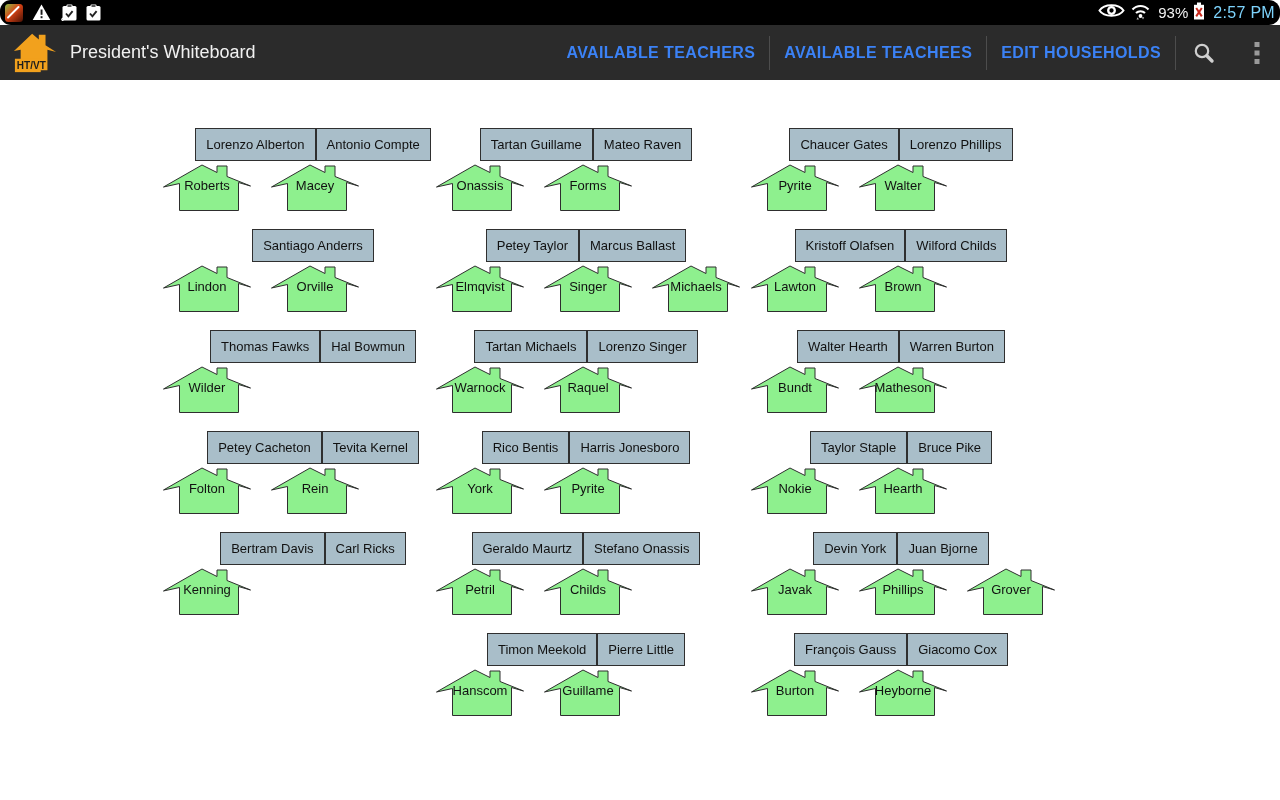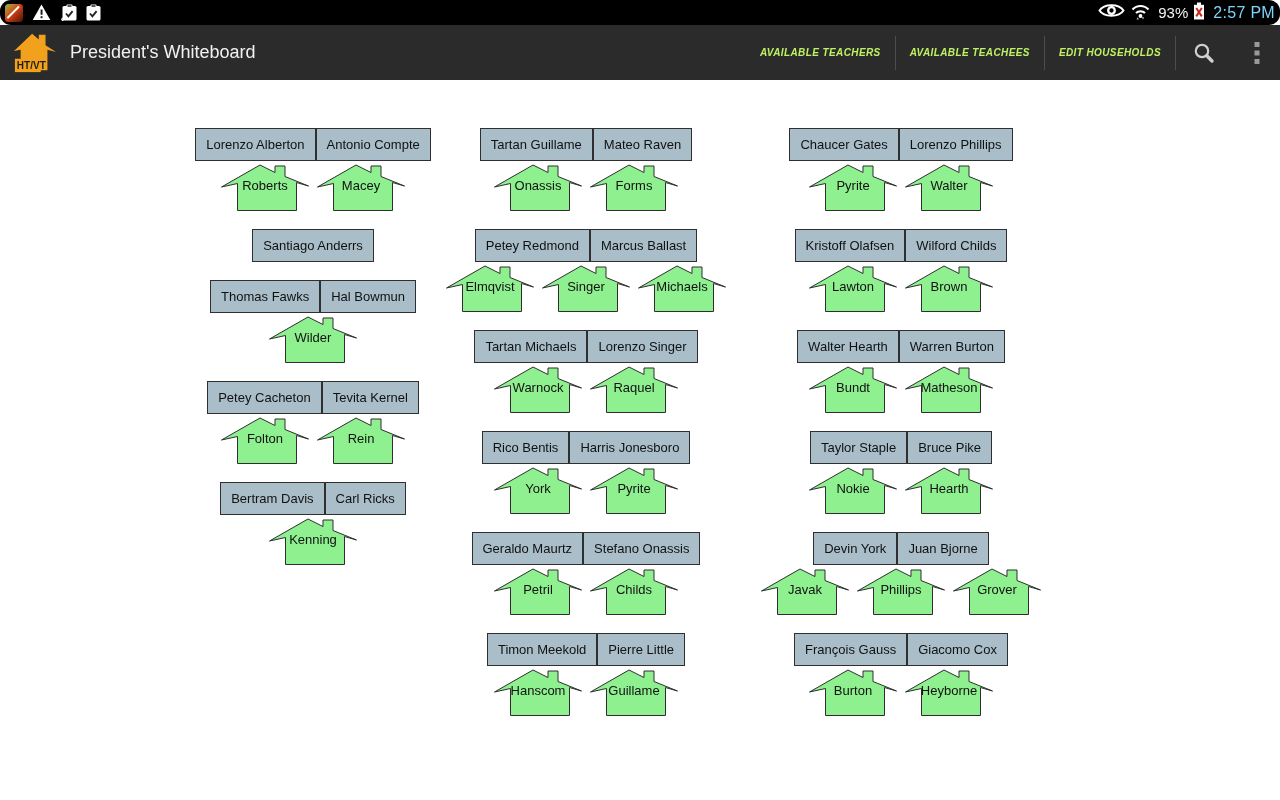--- a/index.html
+++ b/index.html
@@ -16,37 +16,37 @@
   .sb-pct { font-size:15px; color:#f2f2f2; margin-left:2px; }
   .sb-time { font-size:16px; color:#7dd3fc; margin-left:3px; letter-spacing:0.3px; }
 
   
   .action-bar { height:55px; background:#2b2b2b; display:flex; align-items:center;
     padding:0 0 0 12px; }
   .app-icon { display:flex; align-items:center; margin-right:12px; cursor:pointer; }
   .ab-title { color:#f1f1f1; font-size:18px; font-weight:400; }
   .ab-spacer { flex:1; }
   .menu { display:flex; align-items:center; height:100%; }
-  .menu-item { color:#bef264; font-size:10px; font-weight:bold; letter-spacing:0.4px;
-    padding:0 14px; height:100%; display:flex; align-items:center; cursor:pointer;font-style:italic; }
+  .menu-item { color:#3b82f6; font-size:16px; font-weight:bold; letter-spacing:0.4px;
+    padding:0 14px; height:100%; display:flex; align-items:center; cursor:pointer; }
   .menu-divider { width:1px; height:34px; background:#4d4d4d; }
   .icon-btn { background:none; border:none; height:100%; display:flex;
     align-items:center; padding:0 16px; cursor:pointer; }
   .icon-btn.overflow { padding:0 20px 0 22px; }
 
   
   .board { position:relative; width:1280px; height:720px; background:#fff; }
   .board-column { position:absolute; top:48px; width:300px; }
   .col-0 { left:163px; } .col-1 { left:436px; } .col-2 { left:751px; }
   .teacher-group { margin-bottom:18px; }
   .teacher-row { display:flex; justify-content:center; gap:0; }
   .teacher-card { background:var(--teacher-bg); border:1px solid #2f2f2f;
     color:#111; font-size:13px; line-height:17px; padding:7px 10px;
     white-space:nowrap; cursor:pointer; }
-  .house-row { display:flex; justify-content:center; gap:8px; margin-top:2px; }
+  .house-row { display:flex; justify-content:flex-start; gap:20px; margin-top:2px; }
   .household-house { position:relative; width:88px; height:48px; cursor:pointer; }
   .house-label { position:absolute; left:0; right:0; top:15px; text-align:center;
     font-size:13px; color:#111; white-space:nowrap; }
 </style>
 </head>
 <body>
 
 <div class="status-bar">
   <div class="sb-left">
     <span class="sb-ic">
@@ -162,20 +162,28 @@
             </svg><span class="house-label">Roberts</span></div>
           <div class="household-house"><svg width="88" height="48" viewBox="0 0 88 48">
   <polygon points="0.5,24 39,2 54,9.5 54,3 64,3 64,13.5 87.5,23 75.5,19.5 75.5,47.5 16.5,47.5 16.5,20.5" fill="#8ef08e" stroke="#2e2e2e" stroke-width="1"></polygon>
             </svg><span class="house-label">Macey</span></div>
         </div>
       </div>
       <div class="teacher-group">
         <div class="teacher-row">
           <div class="teacher-card">Santiago Anderrs</div>
         </div>
+        <div class="house-row">
+          <div class="household-house"><svg width="88" height="48" viewBox="0 0 88 48">
+  <polygon points="0.5,24 39,2 54,9.5 54,3 64,3 64,13.5 87.5,23 75.5,19.5 75.5,47.5 16.5,47.5 16.5,20.5" fill="#8ef08e" stroke="#2e2e2e" stroke-width="1"></polygon>
+            </svg><span class="house-label">Lindon</span></div>
+          <div class="household-house"><svg width="88" height="48" viewBox="0 0 88 48">
+  <polygon points="0.5,24 39,2 54,9.5 54,3 64,3 64,13.5 87.5,23 75.5,19.5 75.5,47.5 16.5,47.5 16.5,20.5" fill="#8ef08e" stroke="#2e2e2e" stroke-width="1"></polygon>
+            </svg><span class="house-label">Orville</span></div>
+        </div>
       </div>
       <div class="teacher-group">
         <div class="teacher-row">
           <div class="teacher-card">Thomas Fawks</div>
           <div class="teacher-card">Hal Bowmun</div>
         </div>
         <div class="house-row">
           <div class="household-house"><svg width="88" height="48" viewBox="0 0 88 48">
   <polygon points="0.5,24 39,2 54,9.5 54,3 64,3 64,13.5 87.5,23 75.5,19.5 75.5,47.5 16.5,47.5 16.5,20.5" fill="#8ef08e" stroke="#2e2e2e" stroke-width="1"></polygon>
             </svg><span class="house-label">Wilder</span></div>
@@ -217,21 +225,21 @@
           <div class="household-house"><svg width="88" height="48" viewBox="0 0 88 48">
   <polygon points="0.5,24 39,2 54,9.5 54,3 64,3 64,13.5 87.5,23 75.5,19.5 75.5,47.5 16.5,47.5 16.5,20.5" fill="#8ef08e" stroke="#2e2e2e" stroke-width="1"></polygon>
             </svg><span class="house-label">Onassis</span></div>
           <div class="household-house"><svg width="88" height="48" viewBox="0 0 88 48">
   <polygon points="0.5,24 39,2 54,9.5 54,3 64,3 64,13.5 87.5,23 75.5,19.5 75.5,47.5 16.5,47.5 16.5,20.5" fill="#8ef08e" stroke="#2e2e2e" stroke-width="1"></polygon>
             </svg><span class="house-label">Forms</span></div>
         </div>
       </div>
       <div class="teacher-group">
         <div class="teacher-row">
-          <div class="teacher-card">Petey Redmond</div>
+          <div class="teacher-card">Petey Taylor</div>
           <div class="teacher-card">Marcus Ballast</div>
         </div>
         <div class="house-row">
           <div class="household-house"><svg width="88" height="48" viewBox="0 0 88 48">
   <polygon points="0.5,24 39,2 54,9.5 54,3 64,3 64,13.5 87.5,23 75.5,19.5 75.5,47.5 16.5,47.5 16.5,20.5" fill="#8ef08e" stroke="#2e2e2e" stroke-width="1"></polygon>
             </svg><span class="house-label">Elmqvist</span></div>
           <div class="household-house"><svg width="88" height="48" viewBox="0 0 88 48">
   <polygon points="0.5,24 39,2 54,9.5 54,3 64,3 64,13.5 87.5,23 75.5,19.5 75.5,47.5 16.5,47.5 16.5,20.5" fill="#8ef08e" stroke="#2e2e2e" stroke-width="1"></polygon>
             </svg><span class="house-label">Singer</span></div>
           <div class="household-house"><svg width="88" height="48" viewBox="0 0 88 48">

